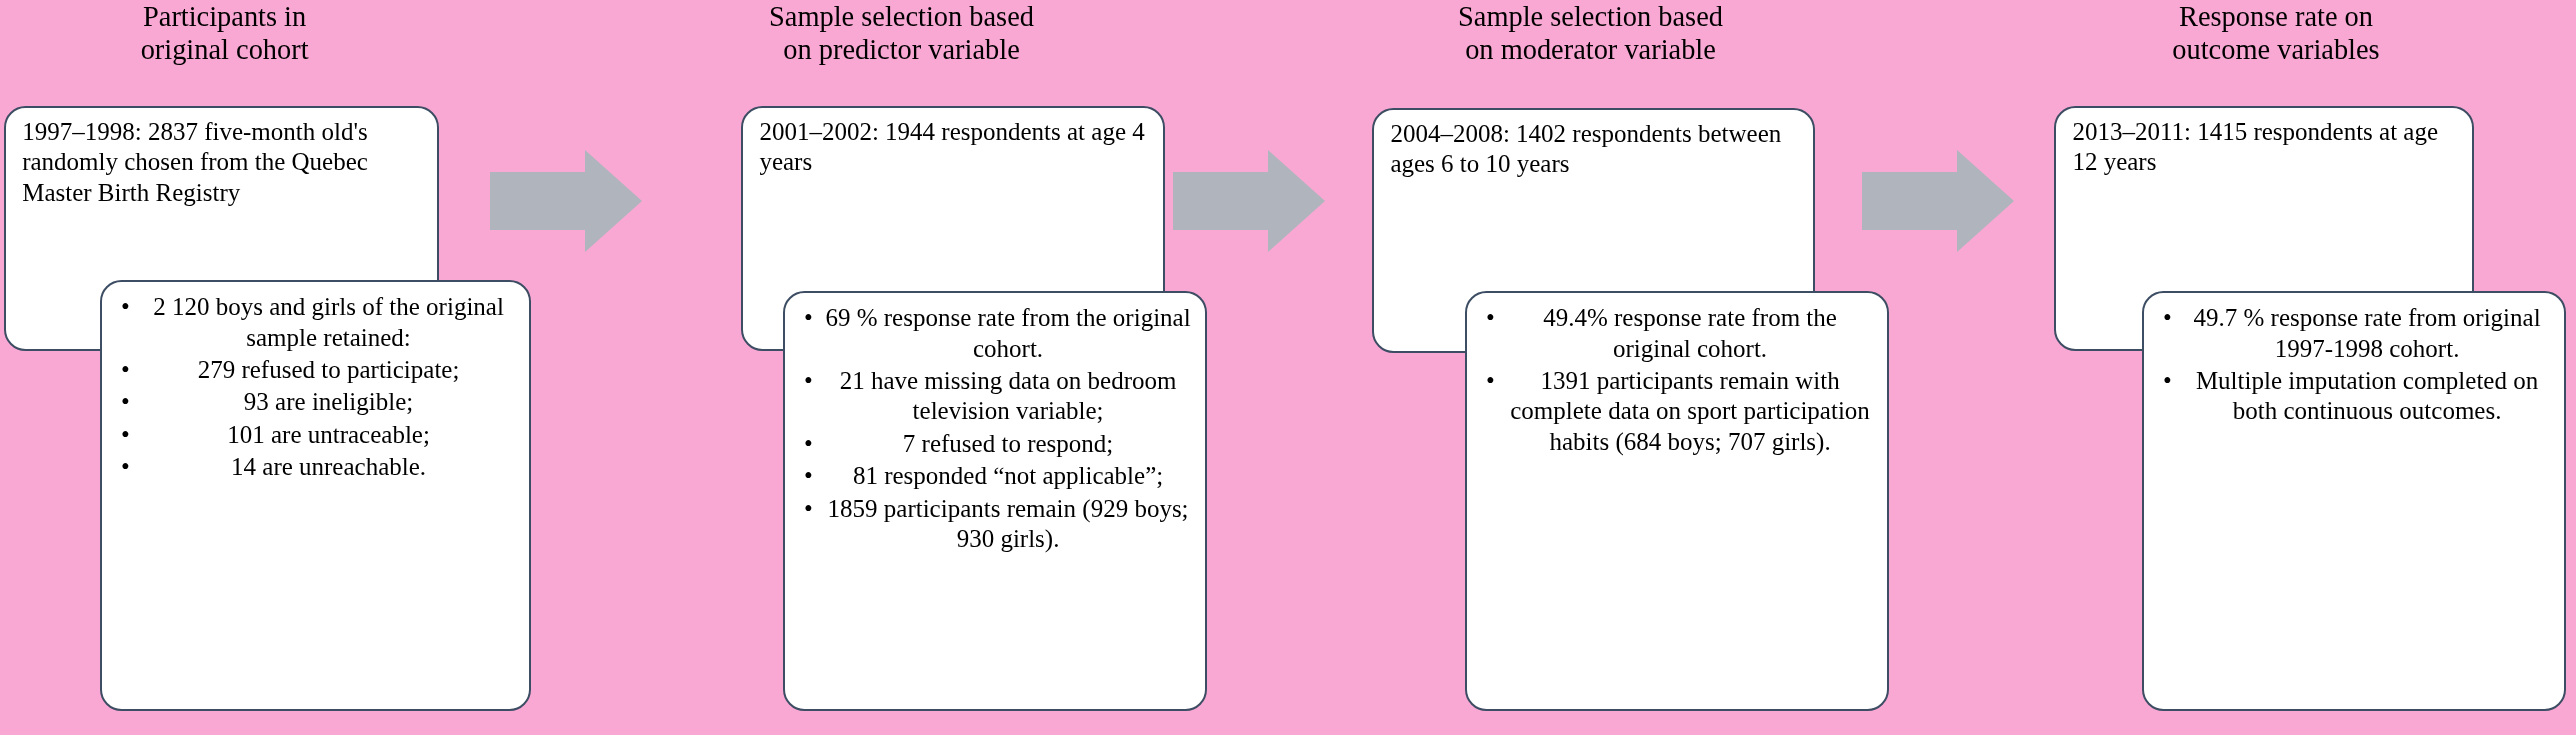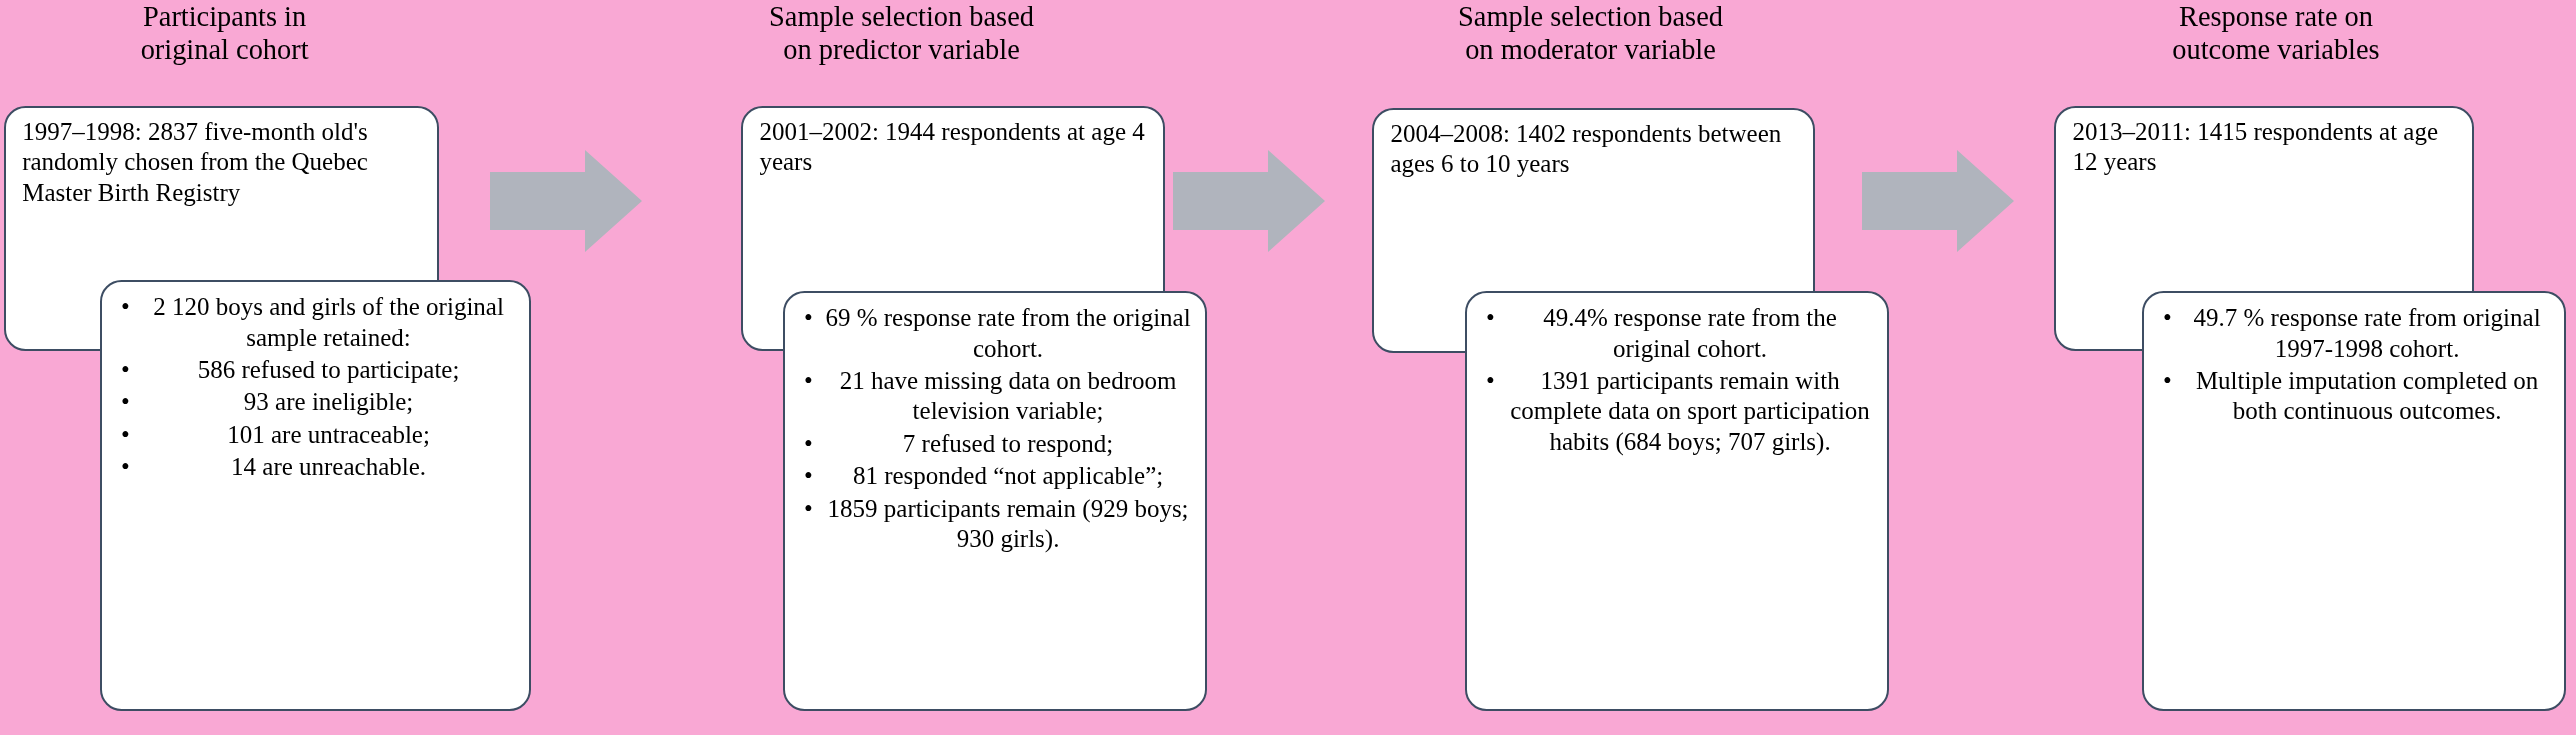--- a/index.html
+++ b/index.html
@@ -103,21 +103,21 @@
   <div class="col-heading" style="left:12.6px; top:1.3px; width:424px;">Participants in
 original cohort</div>
 
   <div class="rbox top-box" style="left:3.8px; top:106px; width:435px; height:245px;">
     <div class="box-text">1997–1998: 2837 five-month old's randomly chosen from the Quebec Master Birth Registry</div>
   </div>
 
   <div class="rbox bottom-box" style="left:100px; top:280px; width:431px; height:431px;">
     <ul class="bullets">
       <li>2 120 boys and girls of the original sample retained:</li>
-      <li>586 refused to participate;</li>
+      <li>279 refused to participate;</li>
       <li>93 are ineligible;</li>
       <li>101 are untraceable;</li>
       <li>14 are unreachable.</li>
     </ul>
   </div>
 
   <div class="block-arrow" style="left:490px; top:150px; width:152px; height:102px;">
     <svg viewBox="0 0 240 162" preserveAspectRatio="none">
       <polygon points="0,35 150,35 150,0 240,81 150,162 150,127 0,127" fill="#b0b4bd"></polygon>
     </svg>

